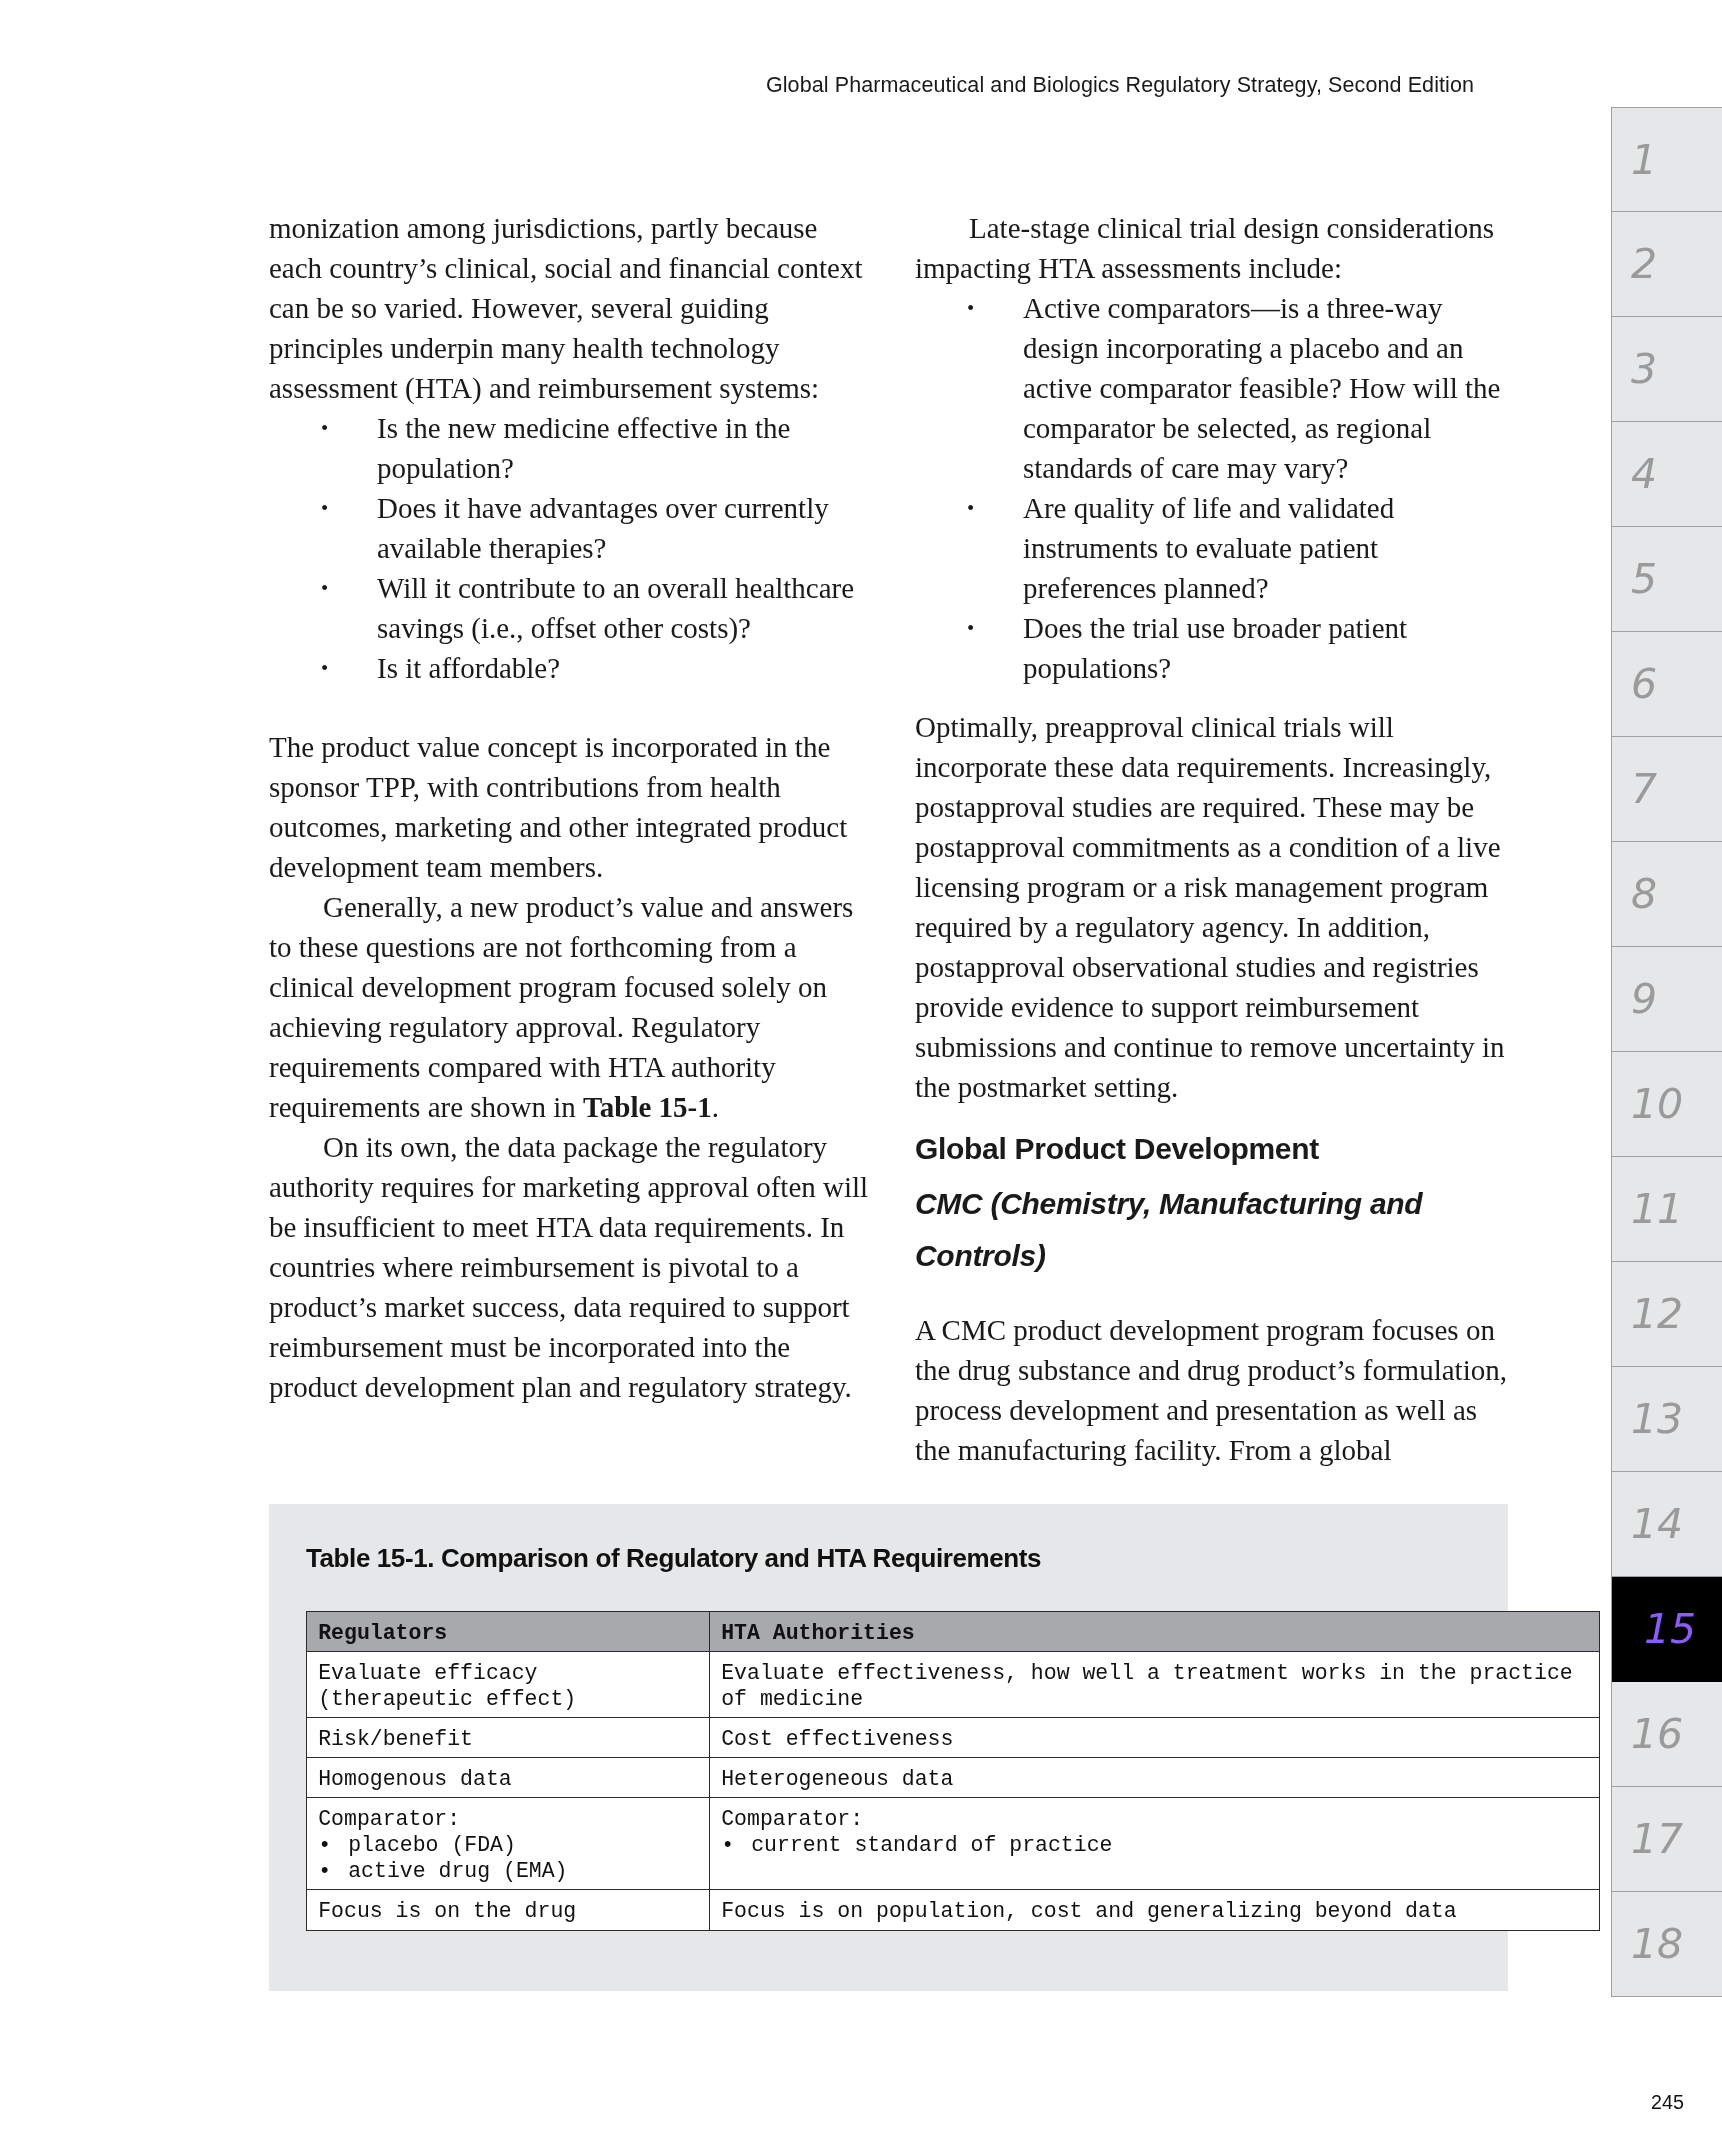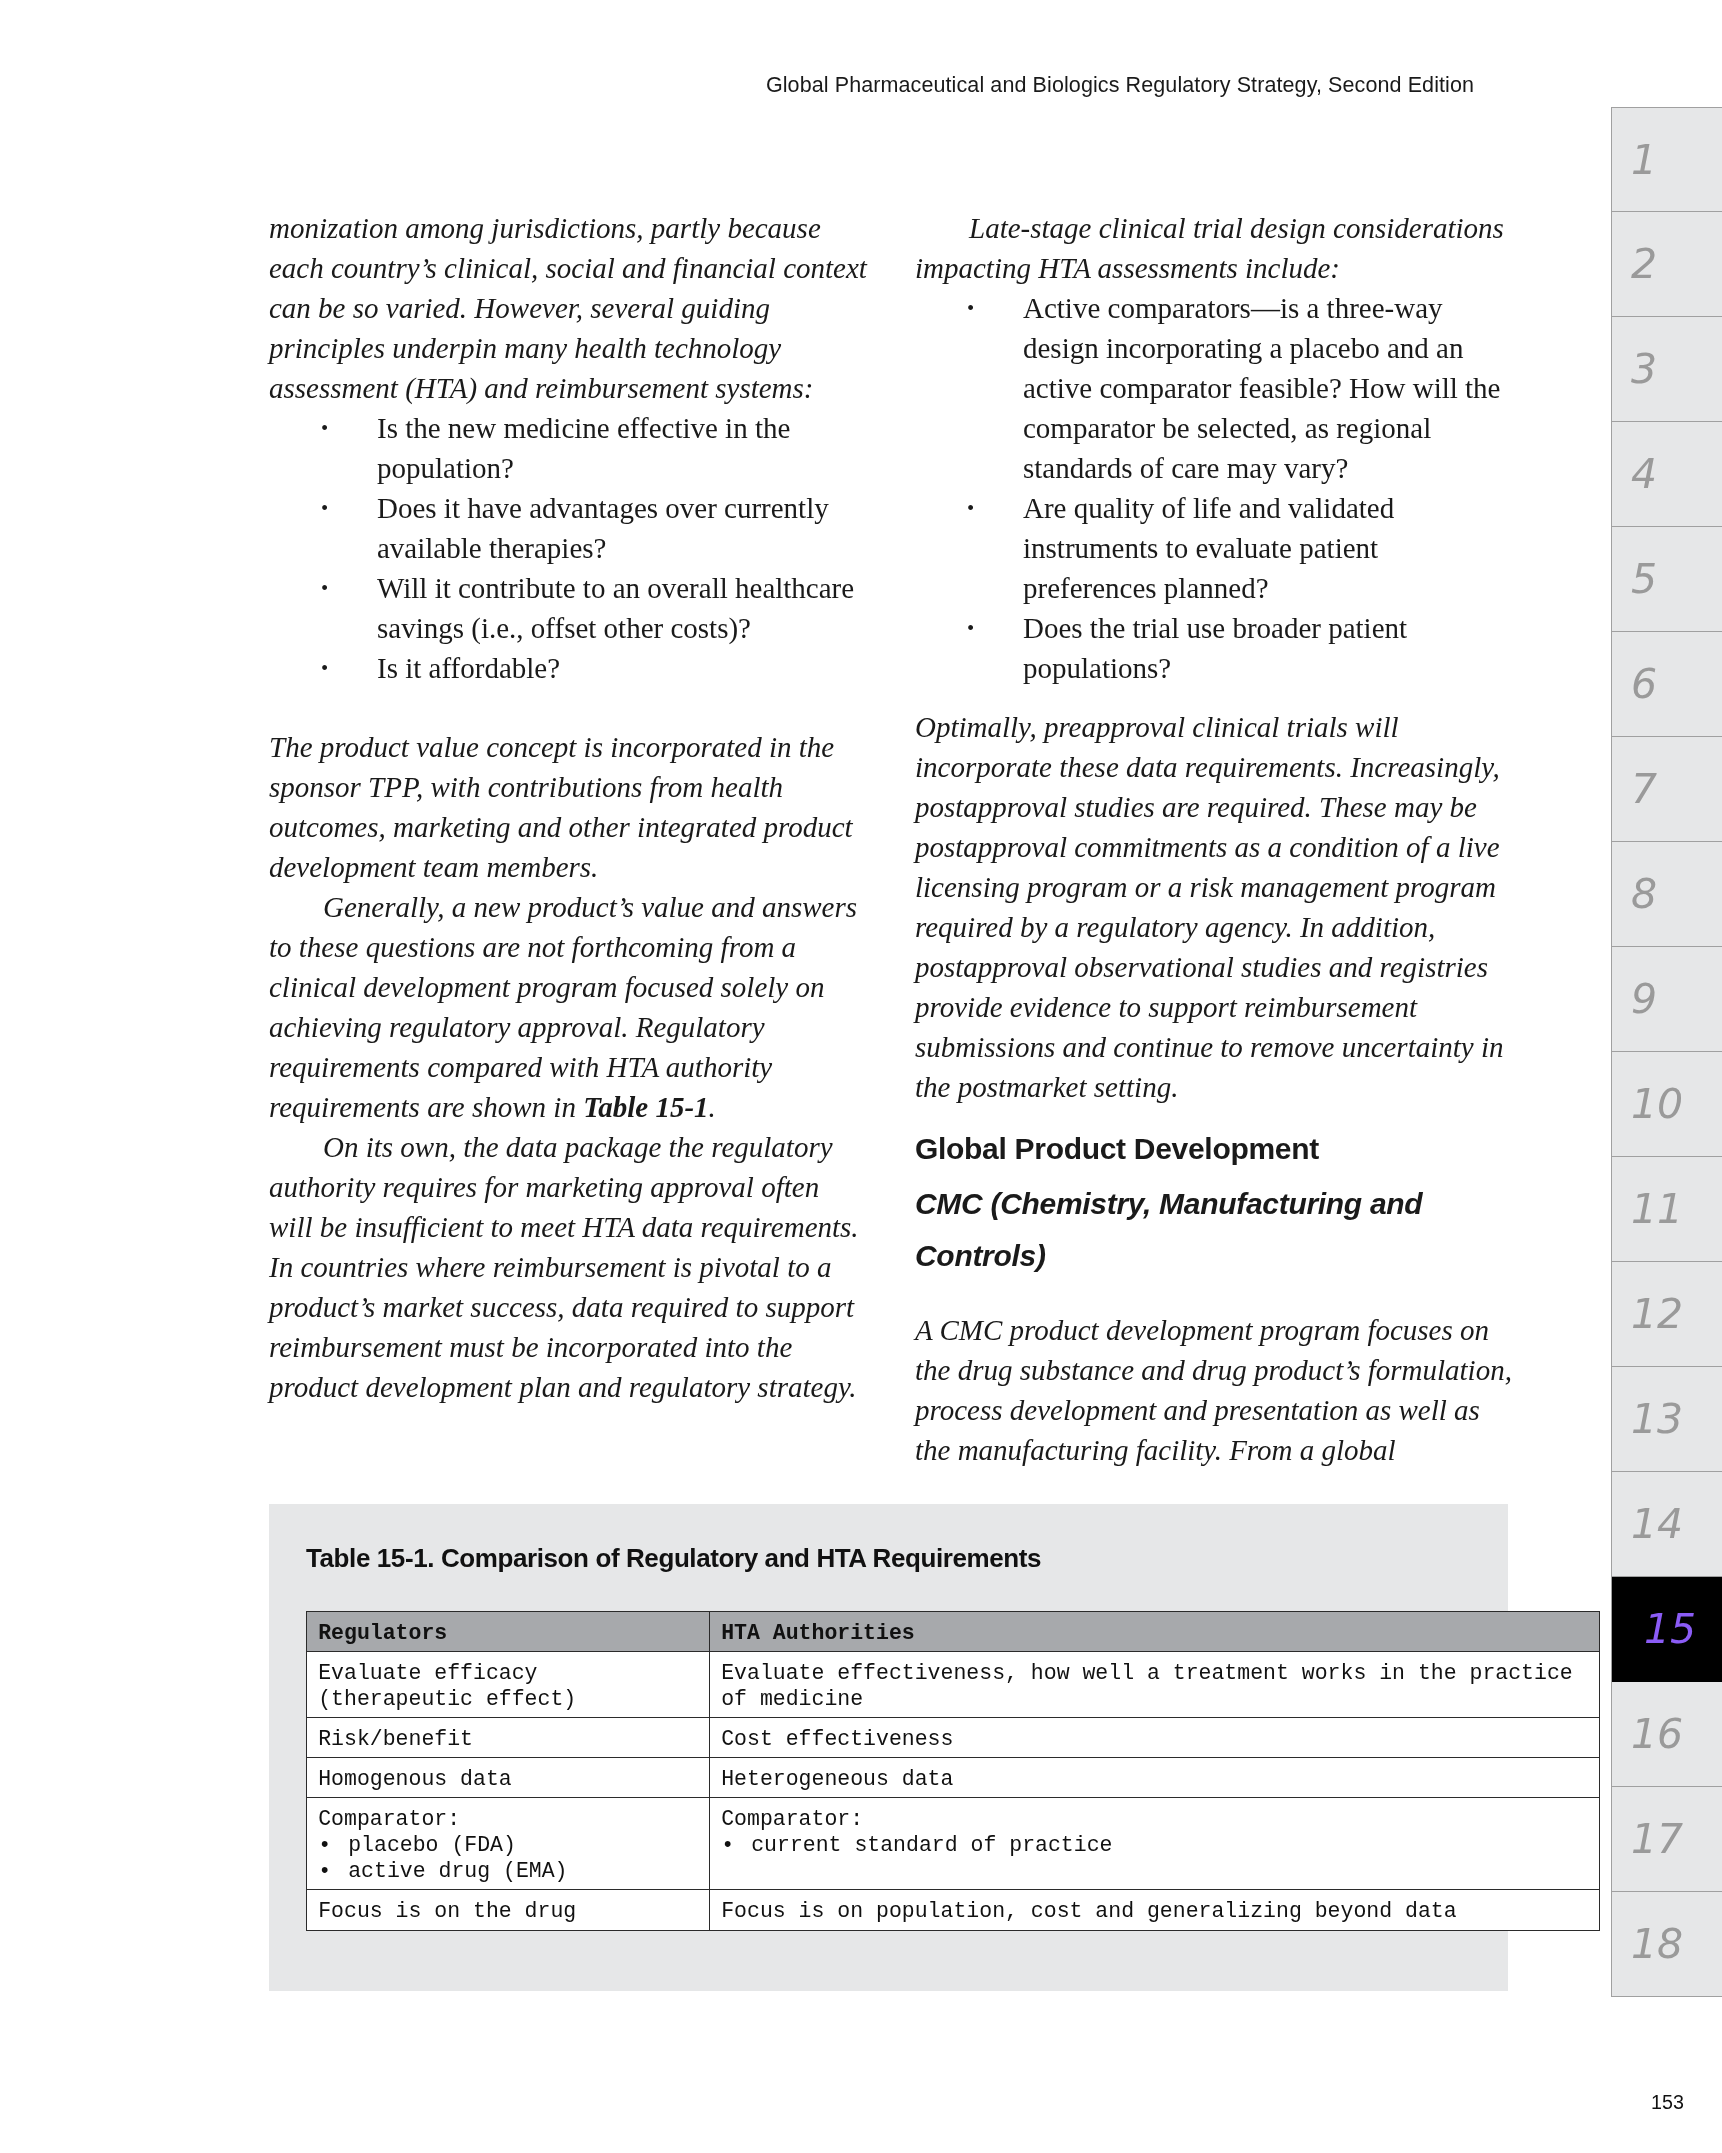--- a/index.html
+++ b/index.html
@@ -4,21 +4,21 @@
 <style>
   html, body { margin: 0; padding: 0; background: #ffffff; }
   body { width: 1722px; height: 2153px; position: relative; overflow: hidden; color: #1a1a1a; }
   .running-header {
     position: absolute; left: 731px; top: 73px; width: 778px; text-align: center;
     font-family: "Liberation Sans", sans-serif; font-size: 21.5px; color: #1a1a1a; letter-spacing: 0.1px;
   }
   .col { position: absolute; top: 208px; font-family: "Liberation Serif", serif; font-size: 29px; line-height: 40px; color: #1a1a1a; }
   .col-left { left: 269px; width: 600px; }
   .col-right { left: 915px; width: 600px; }
-  p { margin: 0; font-style: italic; }
+  p { margin: 0; }
   .indent { text-indent: 54px; }
   ul.bullets { list-style: none; margin: 0; padding: 0; }
   ul.bullets li { position: relative; padding-left: 108px; }
   ul.bullets li .bullet { position: absolute; left: 52px; top: 0; font-size: 20.6px; }
   .gap { height: 39px; }
   .gap-sm { height: 19px; }
   h2.section { font-family: "Liberation Sans", sans-serif; font-weight: bold; font-size: 30px; margin: 22.5px 0 11.2px 0; line-height: 37px; letter-spacing: -0.3px; }
   h3.subsection { font-family: "Liberation Sans", sans-serif; font-weight: bold; font-style: italic; font-size: 30px; margin: 0 0 28px 0; line-height: 52px; letter-spacing: -0.3px; }
   b.ref { font-weight: bold; }
 
@@ -135,14 +135,14 @@
   <div class="tab" style="height:105px">11</div>
   <div class="tab" style="height:105px">12</div>
   <div class="tab" style="height:105px">13</div>
   <div class="tab" style="height:105px">14</div>
   <div class="tab active" style="height:105px">15</div>
   <div class="tab" style="height:105px">16</div>
   <div class="tab" style="height:105px">17</div>
   <div class="tab" style="height:105px">18</div>
 </div>
 
-<div class="page-number">153</div>
+<div class="page-number">245</div>
 
 
 </body></html>

